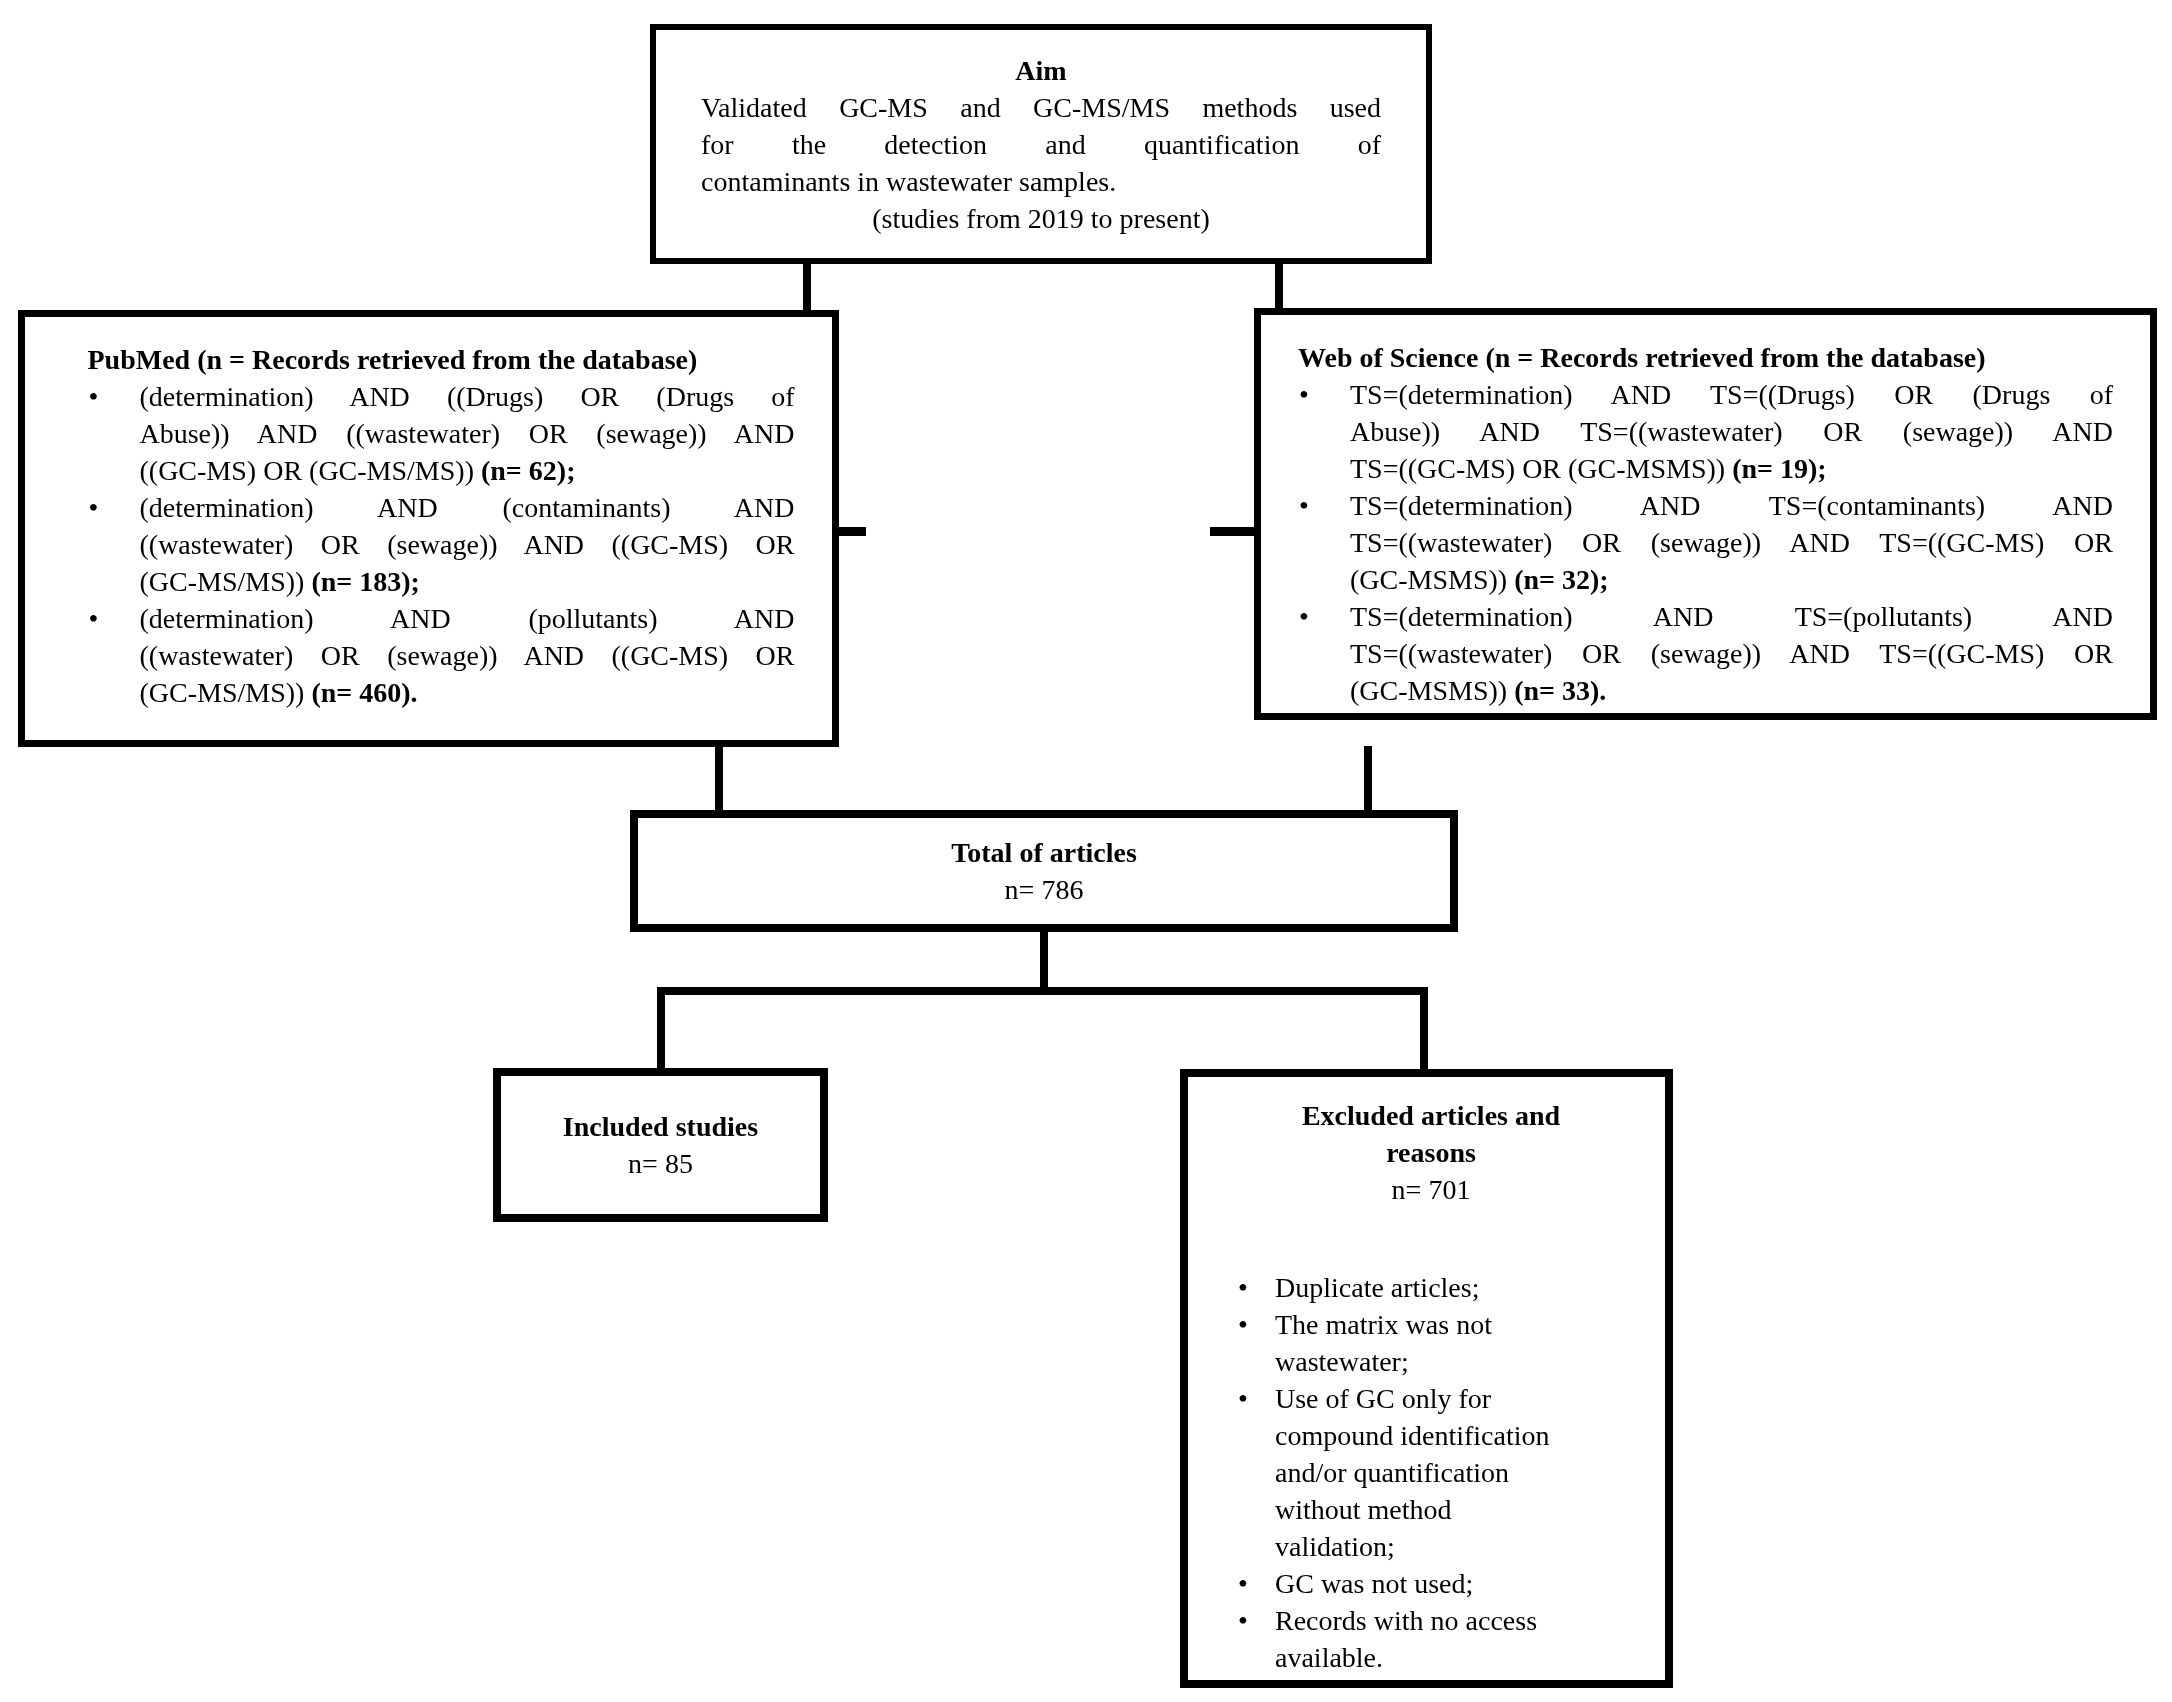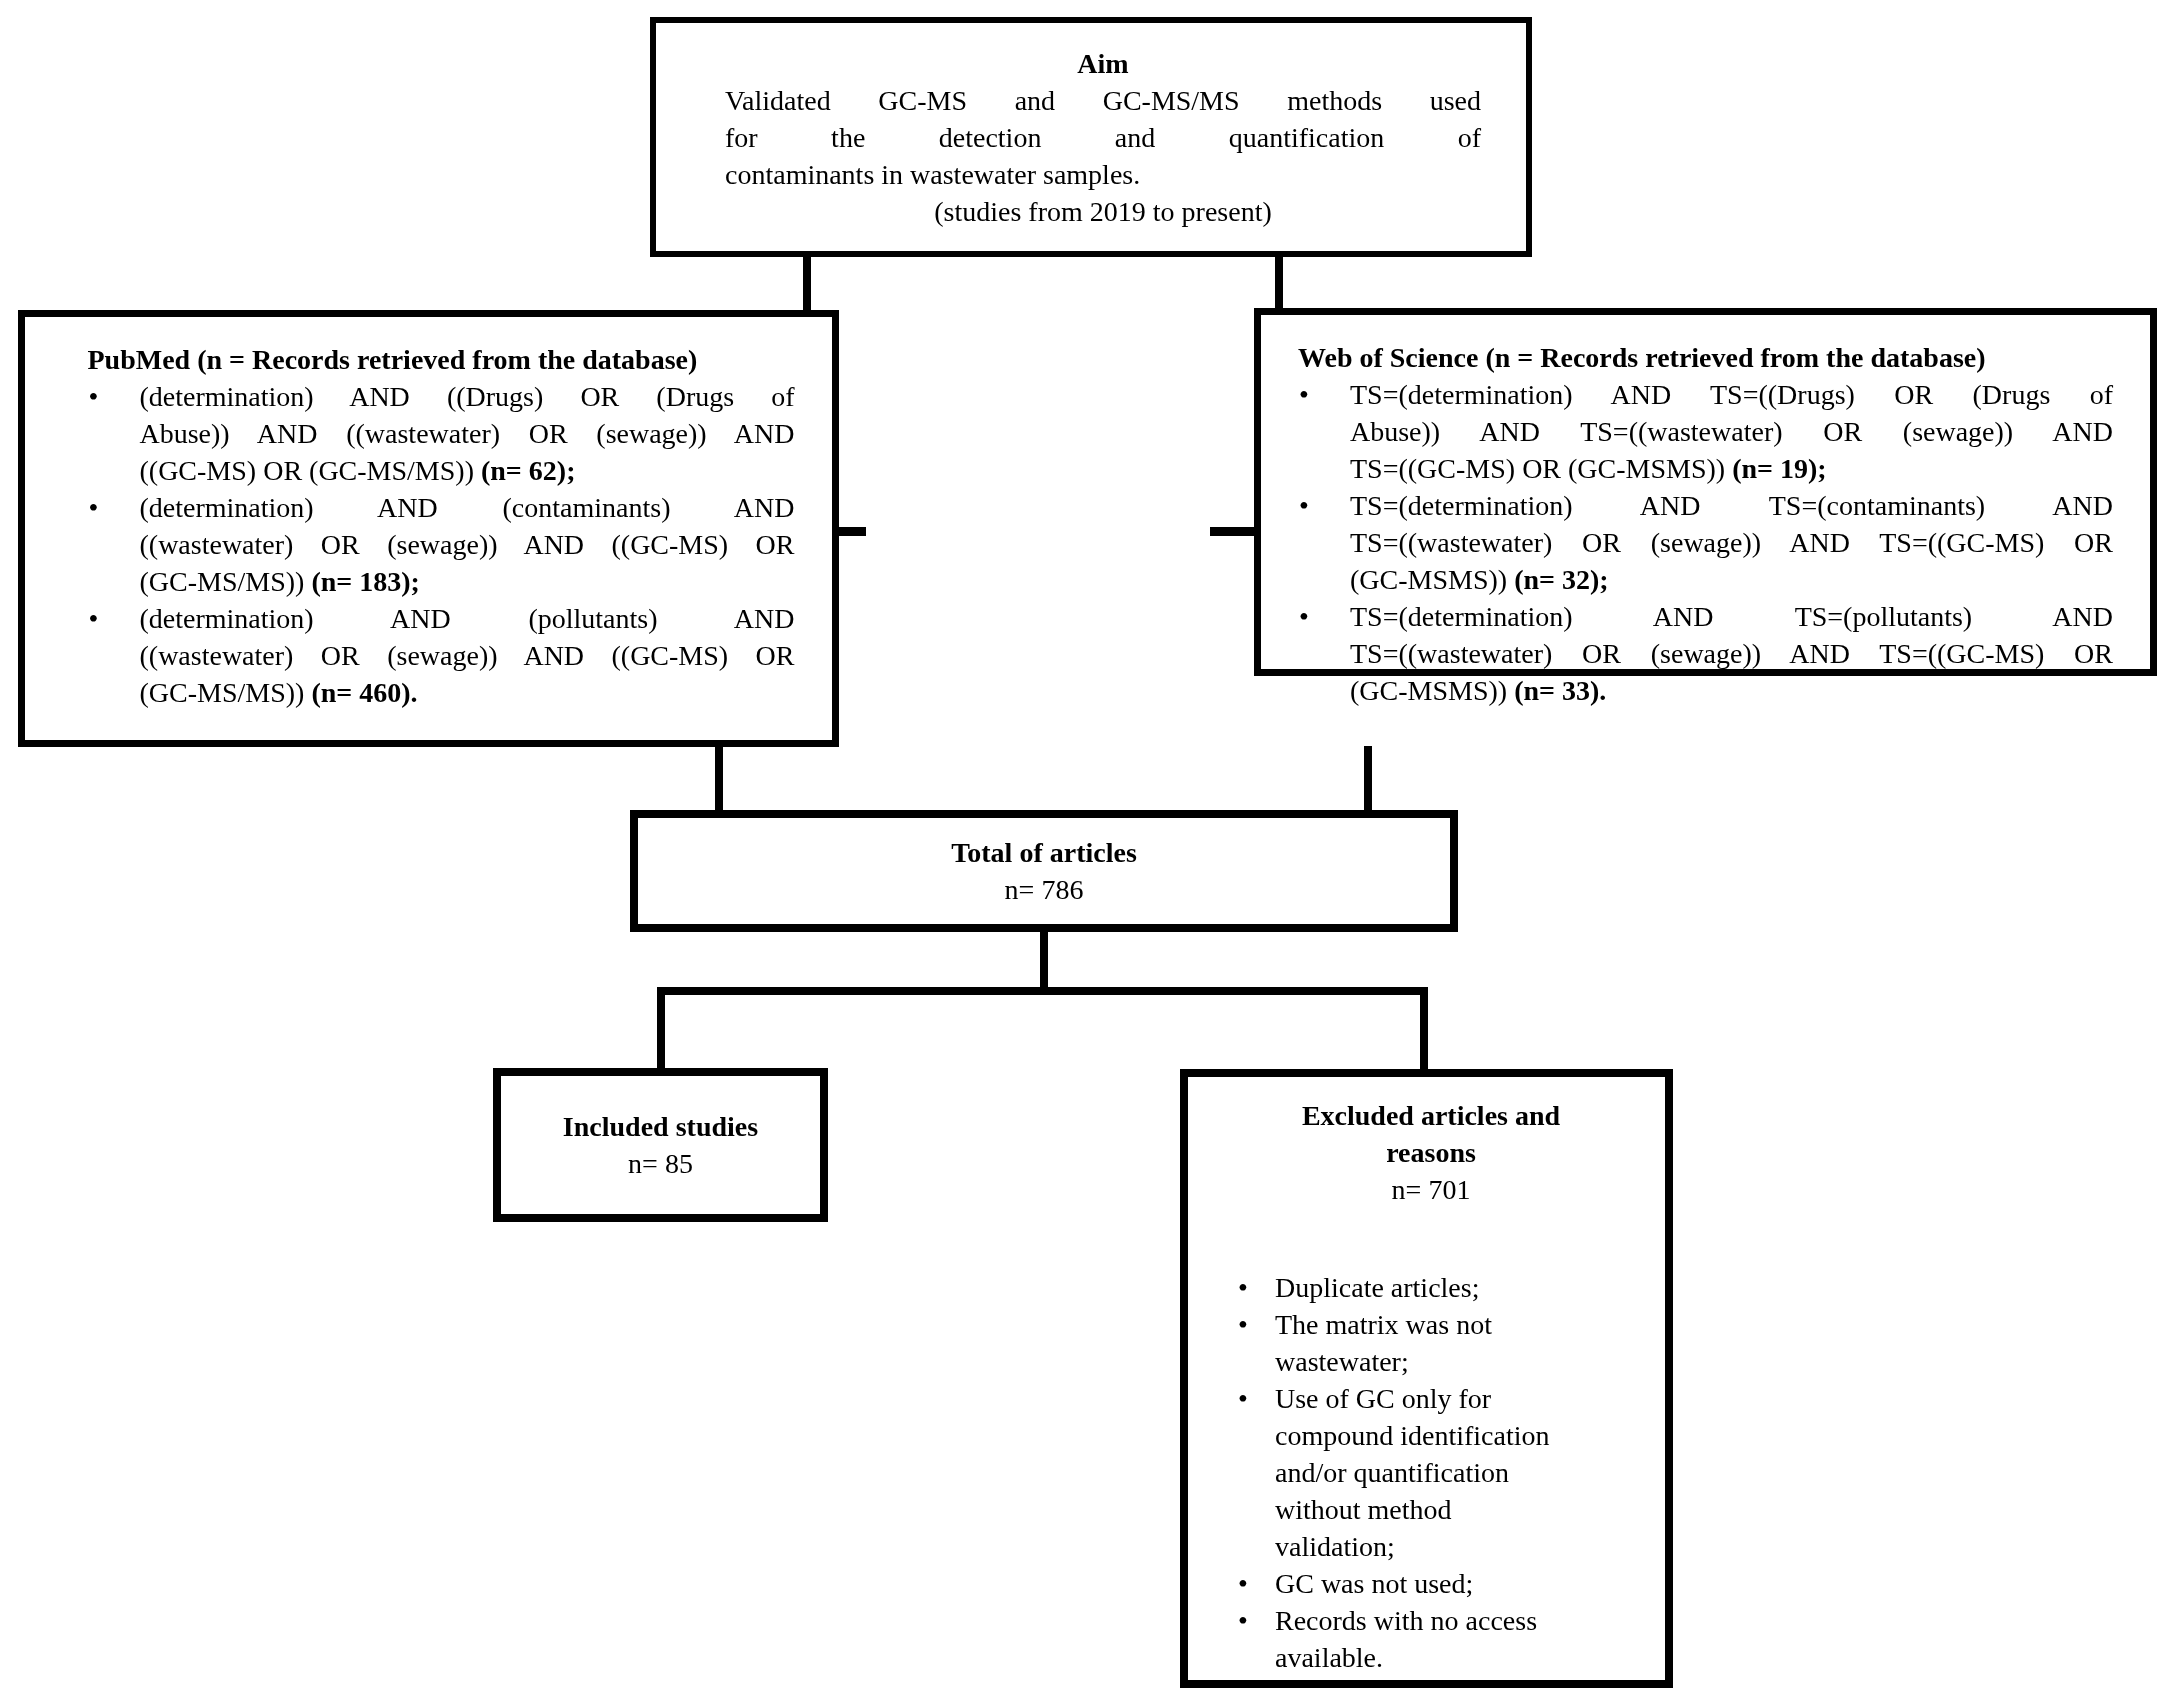--- a/index.html
+++ b/index.html
@@ -74,21 +74,21 @@
   <div class="vline" style="left:1275px; top:255px; width:8.1px; height:58px;"></div>
   <div class="hline" style="left:835px; top:527px; width:31px; height:8.7px;"></div>
   <div class="hline" style="left:1210px; top:527px; width:48px; height:8.7px;"></div>
   <div class="vline" style="left:715px; top:746px; width:8.1px; height:65px;"></div>
   <div class="vline" style="left:1364px; top:746px; width:8.1px; height:65px;"></div>
   <div class="vline" style="left:1040px; top:930px; width:8.1px; height:65px;"></div>
   <div class="hline" style="left:657px; top:987px; width:770px; height:8.1px;"></div>
   <div class="vline" style="left:657px; top:987px; width:8.1px; height:83px;"></div>
   <div class="vline" style="left:1420px; top:987px; width:8.1px; height:84px;"></div>
 
-  <div class="box thin" style="left:650px; top:17px; width:882px; height:240px;padding-left:24px;">
+  <div class="box thin" style="left:650px; top:24px; width:782px; height:240px;">
     <div class="aim-inner">
       <div class="center bold">Aim</div>
       <div class="jline">Validated GC-MS and GC-MS/MS methods used</div>
       <div class="jline">for the detection and quantification of</div>
       <div class="lline">contaminants in wastewater samples.</div>
       <div class="center">(studies from 2019 to present)</div>
     </div>
   </div>
 
   <div class="box" style="left:17.5px; top:310px; width:821px; height:437px;padding-left:26px;">
@@ -111,21 +111,21 @@
 
       <div class="qbullet">
         <span class="marker">•</span>
         <div class="jline">(determination) AND (pollutants) AND</div>
         <div class="jline">((wastewater) OR (sewage)) AND ((GC-MS) OR</div>
         <div class="lline"><span>(GC-MS/MS))</span> <span class="bold">(n= 460).</span></div>
       </div>
     </div>
   </div>
 
-  <div class="box" style="left:1254px; top:308px; width:903px; height:368px;">
+  <div class="box" style="left:1254px; top:308px; width:903px; height:412px;">
     <div class="qbox-inner">
       <div class="q-title">Web of Science (n = Records retrieved from the database)</div>
 
       <div class="qbullet">
         <span class="marker">•</span>
         <div class="jline">TS=(determination) AND TS=((Drugs) OR (Drugs of</div>
         <div class="jline">Abuse)) AND TS=((wastewater) OR (sewage)) AND</div>
         <div class="lline"><span>TS=((GC-MS) OR (GC-MSMS))</span> <span class="bold">(n= 19);</span></div>
       </div>
 

